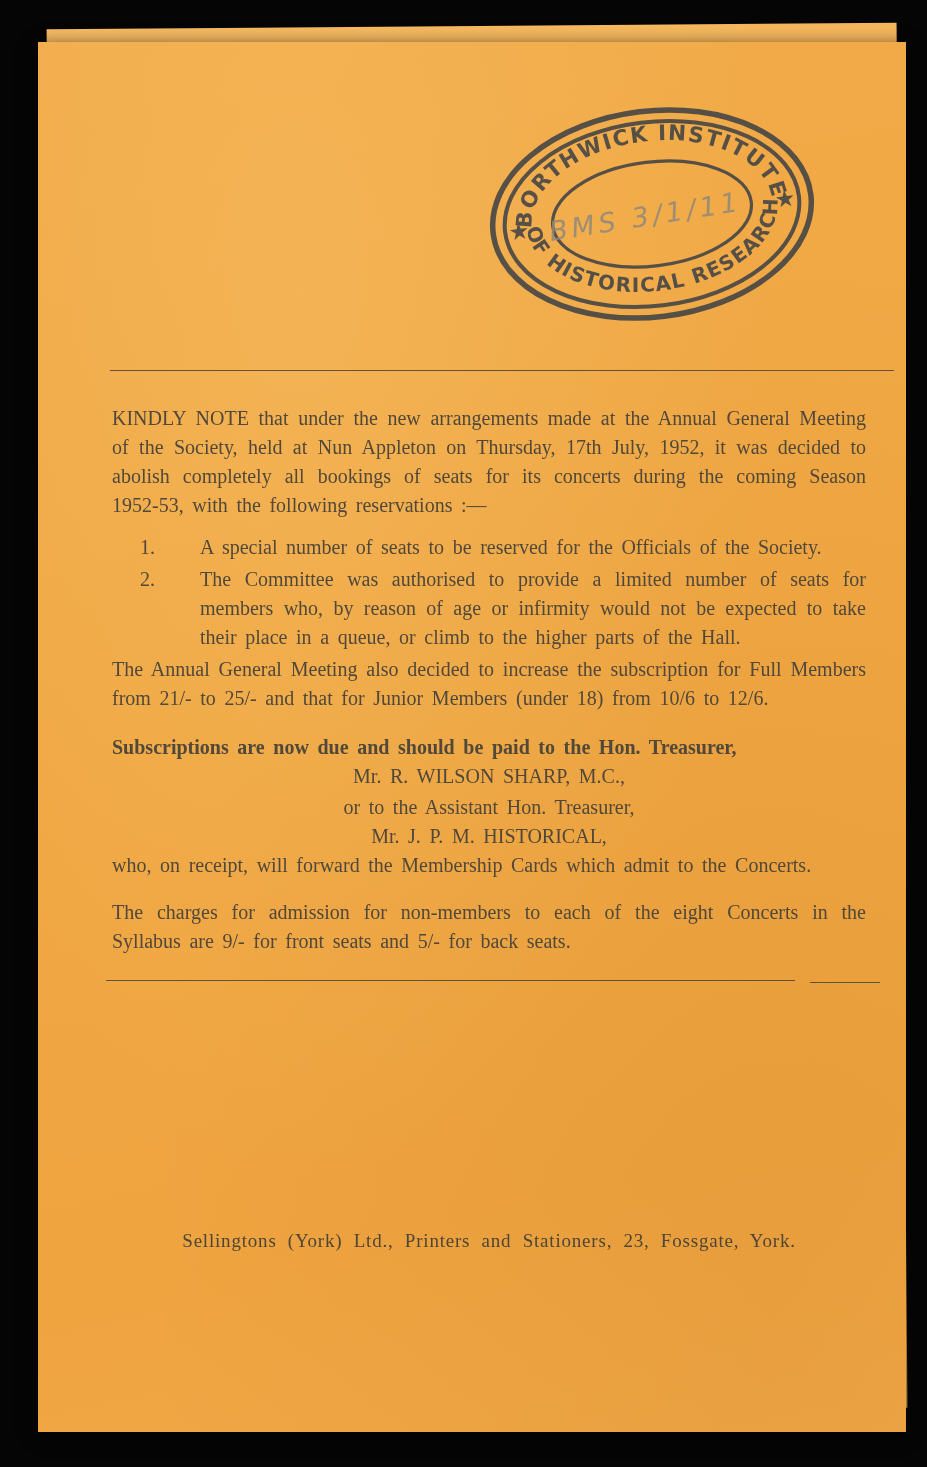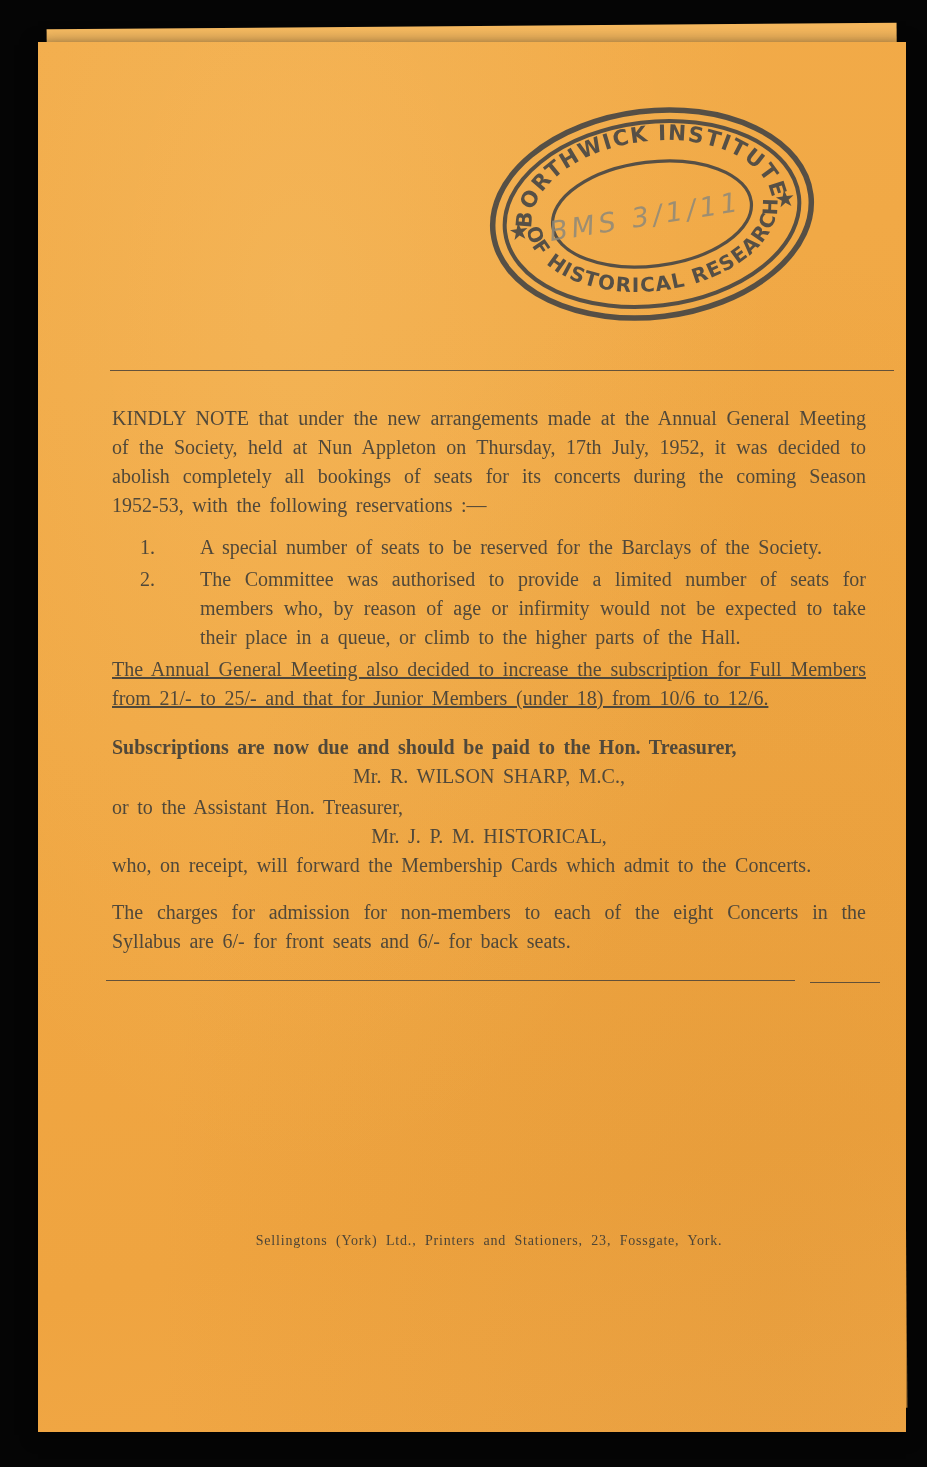--- a/index.html
+++ b/index.html
@@ -97,21 +97,21 @@
   .reservation.first { margin-top: 13px; }
   .reservation .num { position: absolute; left: 28px; top: 0; }
 
   .para-subs { margin-top: 20px; font-weight: bold; }
   .centered { text-align: center; }
   .para-charges { margin-top: 18px; }
 
   .footer-line {
     margin-top: 244px;
     text-align: center;
-    font-size: 14px;
+    font-size: 19px;
     letter-spacing: 0.8px;
     word-spacing: 0.3em;
     color: #4d4537;
   }
 </style>
 </head>
 <body>
 
 <div class="scene">
 
@@ -141,43 +141,43 @@
     </div>
 
     <div class="content">
 
       <hr class="rule rule1">
 
       <p class="justified para-intro">KINDLY NOTE that under the new arrangements made at the Annual General Meeting of the Society, held at Nun Appleton on Thursday, 17th July, 1952, it was decided to abolish completely all bookings of seats for its concerts during the coming Season 1952-53, with the following reservations :—</p>
 
       <div class="reservation first">
         <span class="num">1.</span>
-        <span>A special number of seats to be reserved for the Barclays of the Society.</span>
+        <span>A special number of seats to be reserved for the Officials of the Society.</span>
       </div>
 
       <div class="reservation">
         <span class="num">2.</span>
         <span>The Committee was authorised to provide a limited number of seats for members who, by reason of age or infirmity would not be expected to take their place in a queue, or climb to the higher parts of the Hall.</span>
       </div>
 
-      <p class="justified" style="margin-top:3px;text-decoration:underline;">The Annual General Meeting also decided to increase the subscription for Full Members from 21/- to 25/- and that for Junior Members (under 18) from 10/6 to 12/6.</p>
+      <p class="justified" style="margin-top:3px;">The Annual General Meeting also decided to increase the subscription for Full Members from 21/- to 25/- and that for Junior Members (under 18) from 10/6 to 12/6.</p>
 
       <p class="para-subs">Subscriptions are now due and should be paid to the Hon. Treasurer,</p>
 
       <p class="centered">Mr. R. WILSON SHARP, M.C.,</p>
 
 
-      <p style="margin-top:2px;">or to the Assistant Hon. Treasurer,</p>
+      <p style="margin-top:2px;text-align:center;">or to the Assistant Hon. Treasurer,</p>
 
       <p class="centered">Mr. J. P. M. HISTORICAL,</p>
 
 
       <p>who, on receipt, will forward the Membership Cards which admit to the Concerts.</p>
 
-      <p class="justified para-charges">The charges for admission for non-members to each of the eight Concerts in the Syllabus are 6/- for front seats and 6/- for back seats.</p>
+      <p class="justified para-charges">The charges for admission for non-members to each of the eight Concerts in the Syllabus are 9/- for front seats and 5/- for back seats.</p>
 
       <div class="rule rule2">
         <span class="seg a"></span>
         <span class="seg b"></span>
       </div>
 
       <p class="footer-line">Sellingtons (York) Ltd., Printers and Stationers, 23, Fossgate, York.</p>
 
     </div>
   </div>

